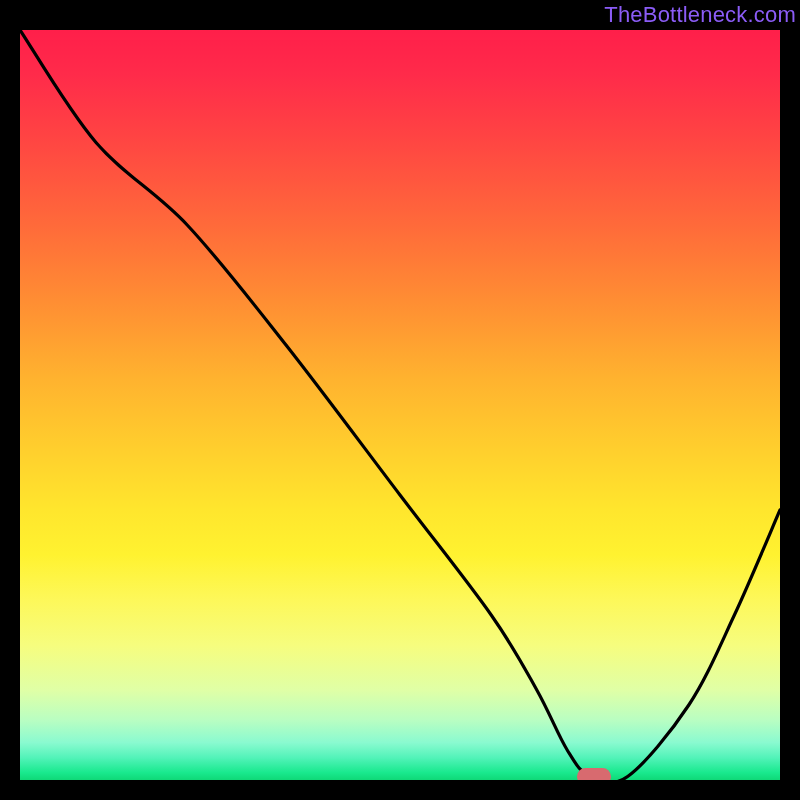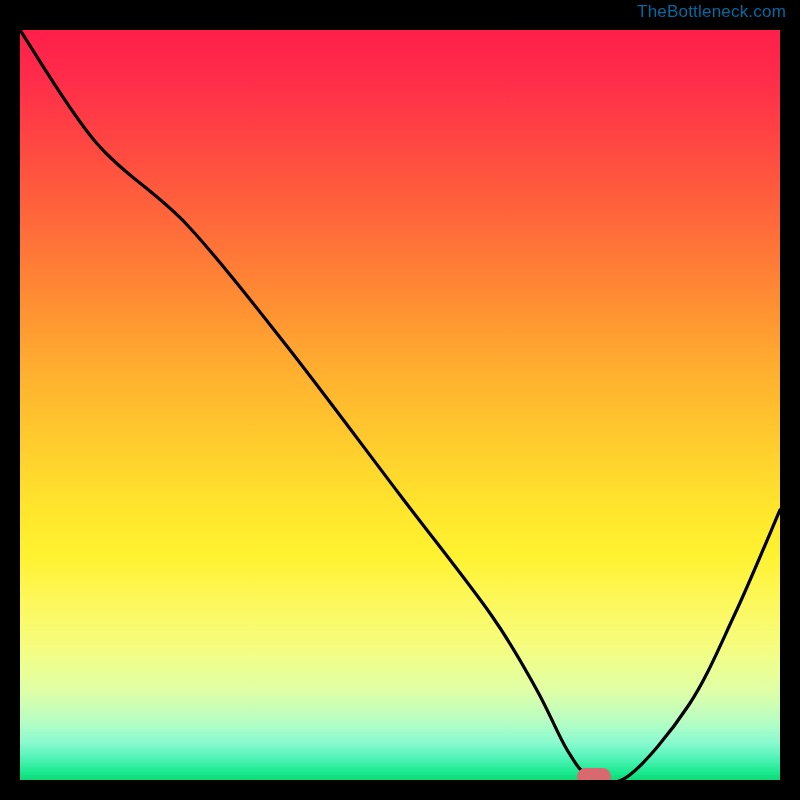--- a/index.html
+++ b/index.html
@@ -13,23 +13,23 @@
   }
   .frame {
     position: relative;
     width: 800px;
     height: 800px;
     background: #000;
   }
   .watermark {
     position: absolute;
     top: 2px;
-    right: 14px;
-    color: #0369a1;
-    font-size: 17px;
+    right: 4px;
+    color: #8b5cf6;
+    font-size: 22px;
     font-weight: 500;
     letter-spacing: 0.2px;
     z-index: 4;
   }
   .plot {
     position: absolute;
     left: 20px;
     top: 30px;
     width: 760px;
     height: 750px;

